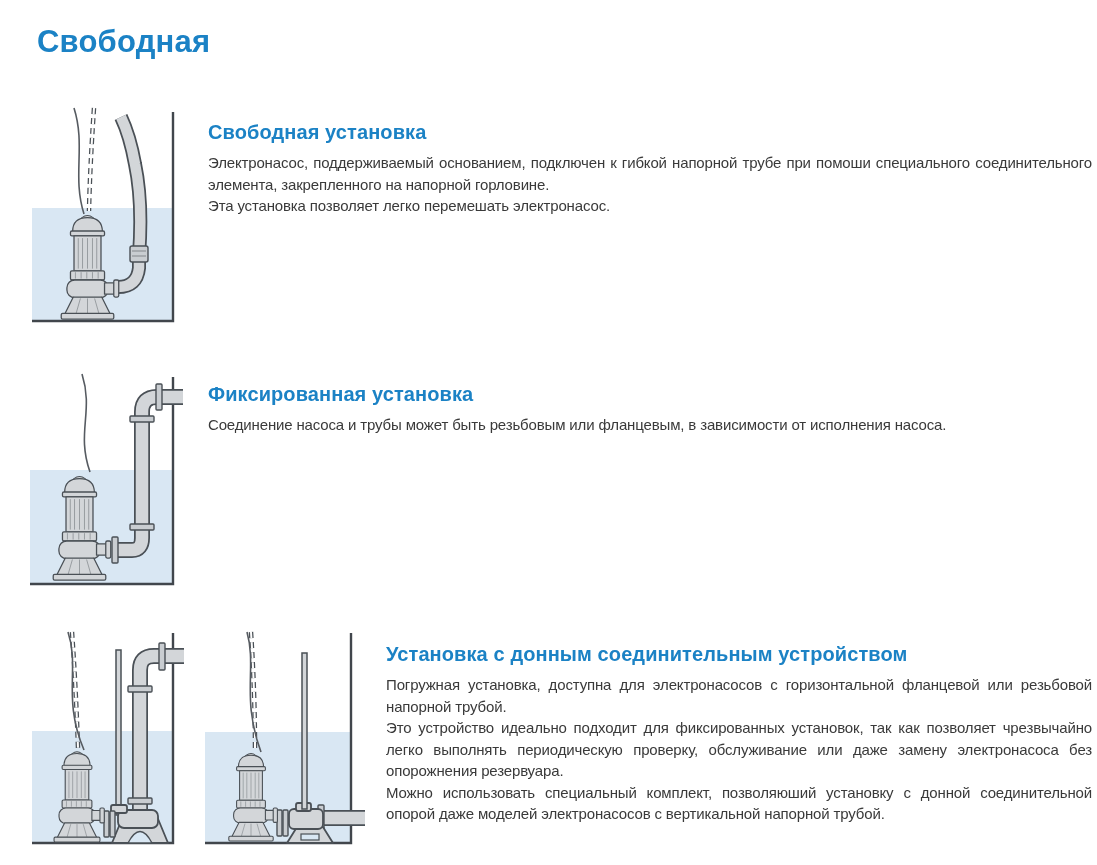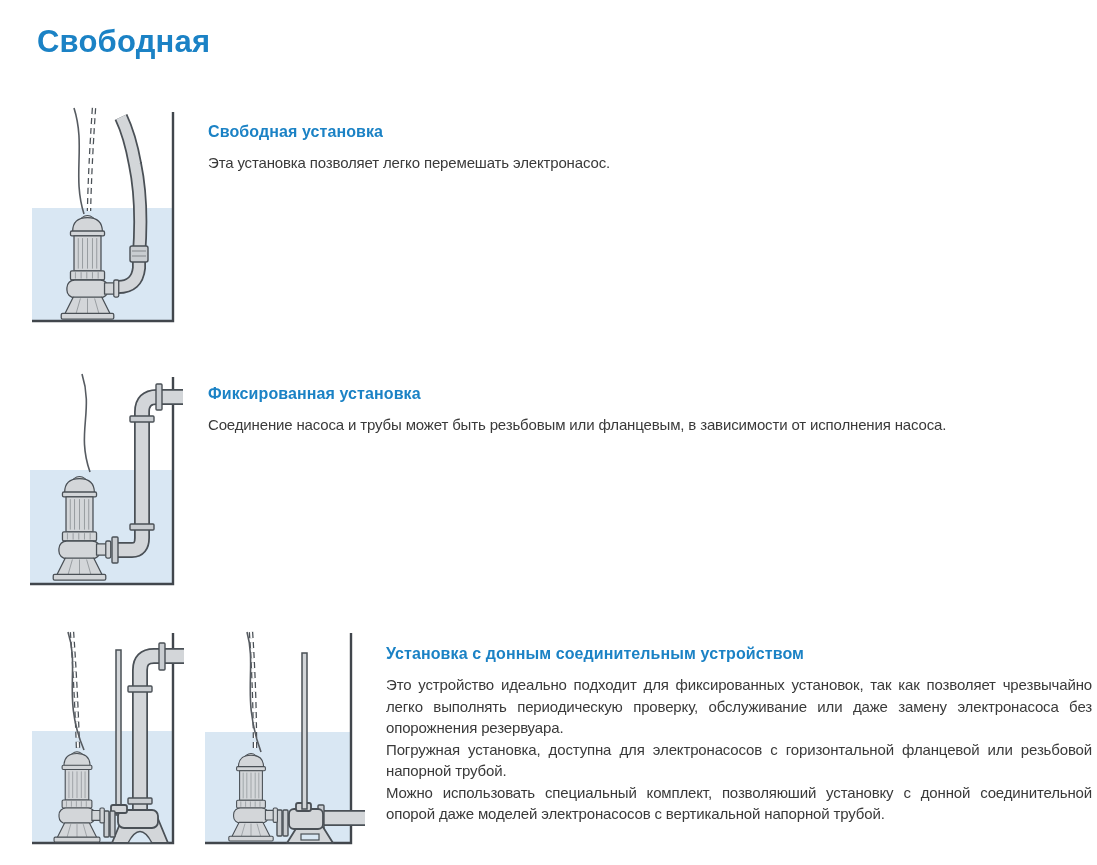--- a/index.html
+++ b/index.html
@@ -19,21 +19,21 @@
   .page-title{
     position:absolute;left:37px;top:24px;
     font-size:31px;font-weight:bold;color:var(--accent-blue);
     letter-spacing:0.2px;
   }
   .section-text{position:absolute;}
   .sec1{left:208px;top:122px;width:884px;}
   .sec2{left:208px;top:384px;width:884px;}
   .sec3{left:386px;top:644px;width:706px;}
   .section-heading{
-    font-size:16px;font-weight:bold;color:var(--accent-blue);
+    font-size:20px;font-weight:bold;color:var(--accent-blue);
     line-height:20px;margin-bottom:10px;letter-spacing:0.1px;
   }
   .section-body p{
     font-size:15px;line-height:21.5px;text-align:justify;
     letter-spacing:-0.15px;color:var(--body-text);
   }
   .illus{position:absolute;}
   .ill1{left:32px;top:106px;}
   .ill2{left:30px;top:372px;}
   .ill3{left:32px;top:628px;}
@@ -169,31 +169,32 @@
   </g>
   <path class="cable" d="M56 124 C36 70 52 40 42 4"></path>
   <g transform="translate(16,120) scale(0.6)">
       <use href="#pump"></use>
     </g>
 </svg>
 
 <div class="section-text sec1">
   <div class="section-heading">Свободная установка</div>
   <div class="section-body">
+    <p>Электронасос, поддерживаемый основанием, подключен к гибкой напорной трубе при помоши специального соединительного элемента, закрепленного на напорной горловине.</p>
     <p>Эта установка позволяет легко перемешать электронасос.</p>
   </div>
 </div>
 
 <div class="section-text sec2">
   <div class="section-heading">Фиксированная установка</div>
   <div class="section-body">
     <p>Соединение насоса и трубы может быть резьбовым или фланцевым, в зависимости от исполнения насоса.</p>
   </div>
 </div>
 
 <div class="section-text sec3">
   <div class="section-heading">Установка с донным соединительным устройством</div>
   <div class="section-body">
+    <p>Погружная установка, доступна для электронасосов с горизонтальной фланцевой или резьбовой напорной трубой.</p>
     <p>Это устройство идеально подходит для фиксированных установок, так как позволяет чрезвычайно легко выполнять периодическую проверку, обслуживание или даже замену электронасоса без опорожнения резервуара.</p>
-    <p>Погружная установка, доступна для электронасосов с горизонтальной фланцевой или резьбовой напорной трубой.</p>
     <p>Можно использовать специальный комплект, позволяюший установку с донной соединительной опорой даже моделей электронасосов с вертикальной напорной трубой.</p>
   </div>
 </div>
 
 </body></html>

